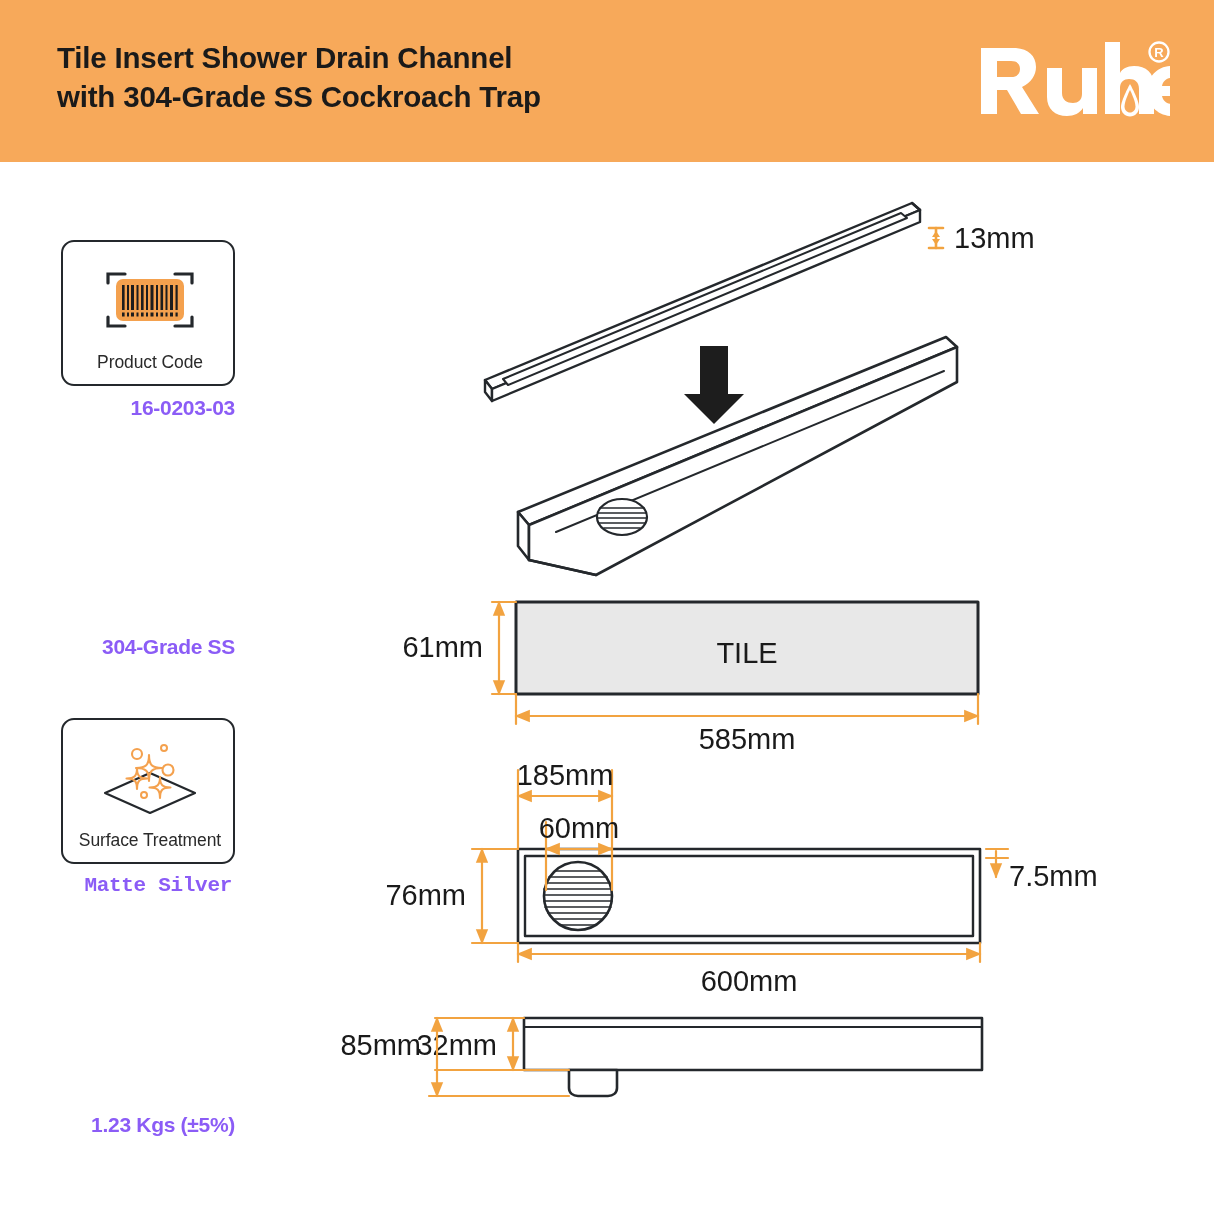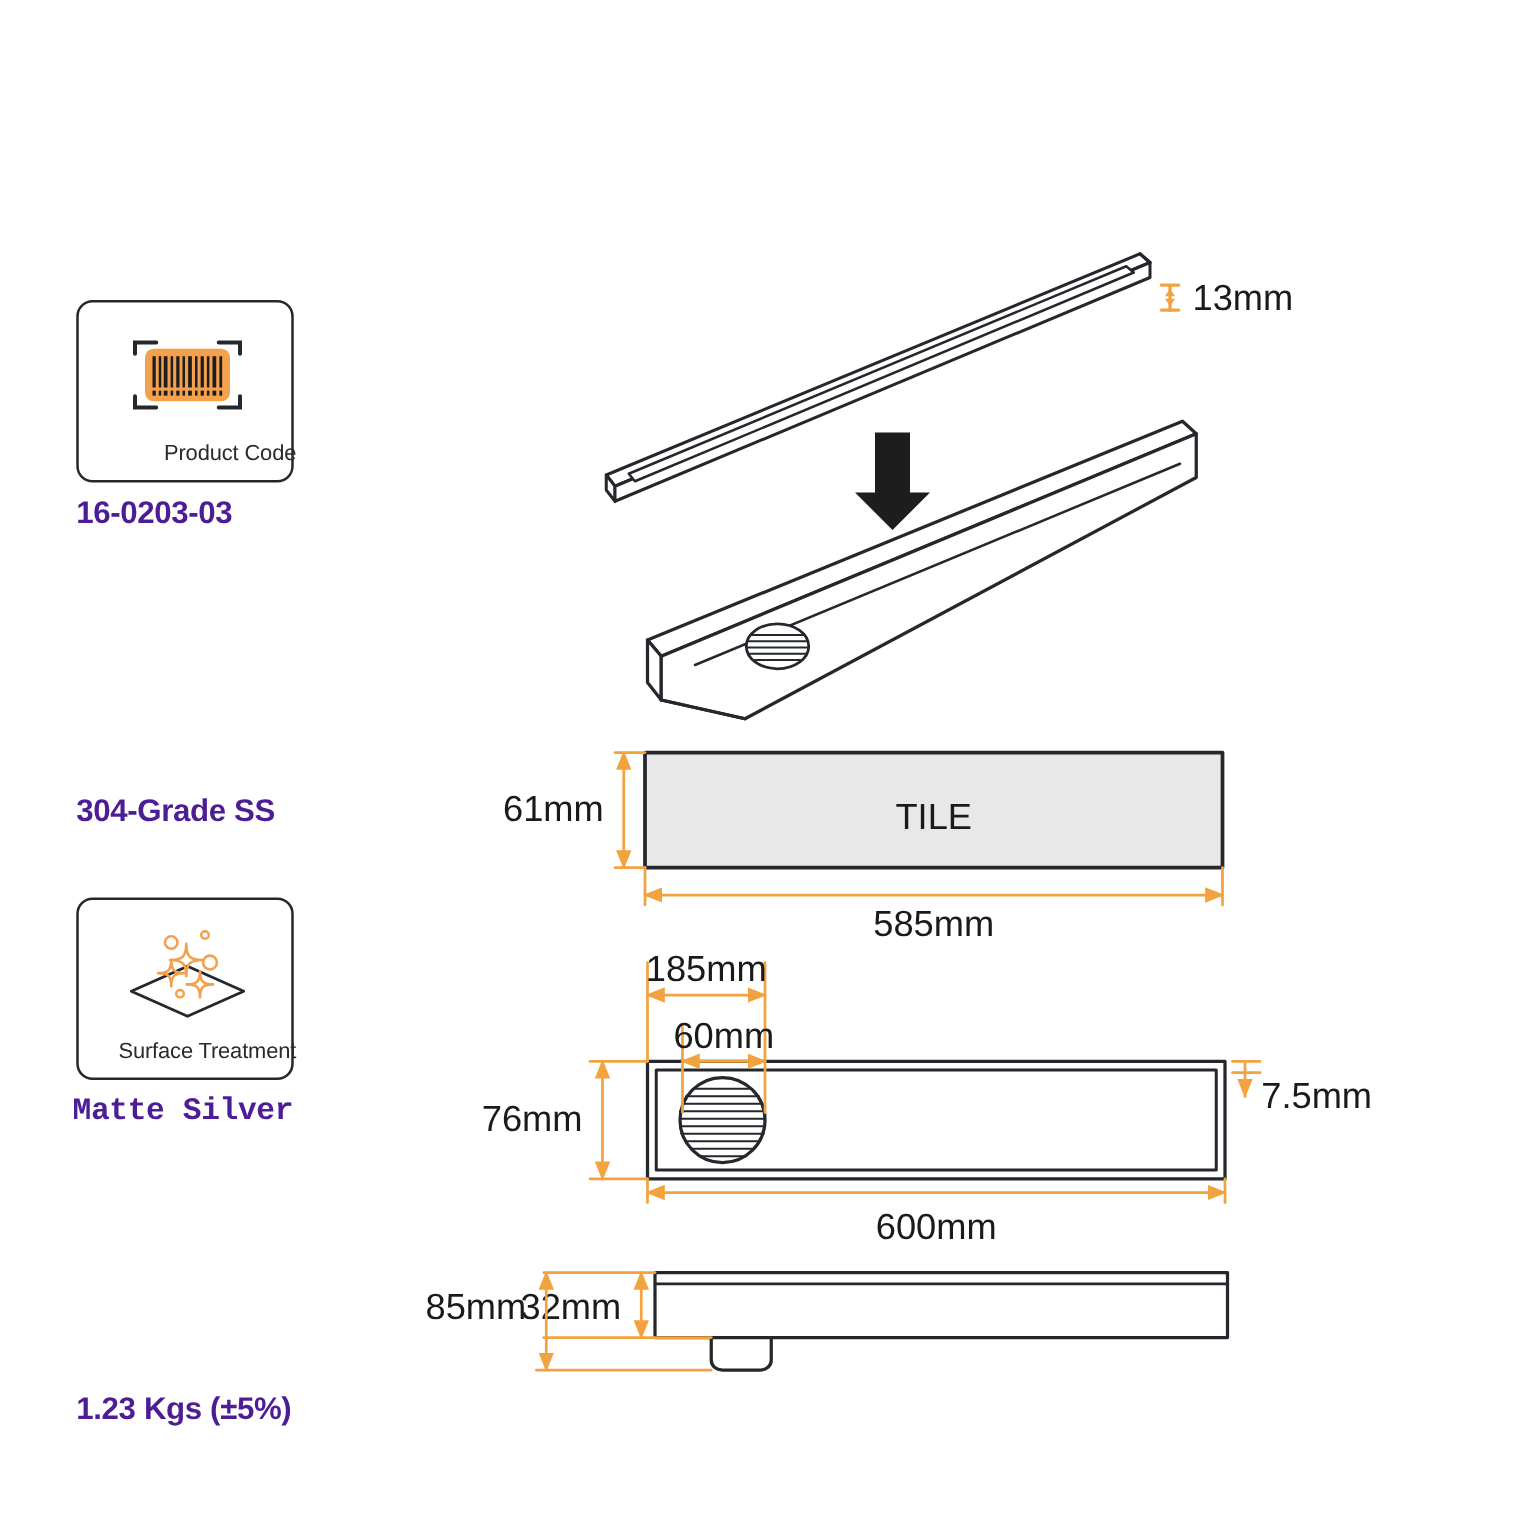--- a/index.html
+++ b/index.html
@@ -53,32 +53,32 @@
     left: 0; top: 10px;
     width: 174px; height: 96px;
     display: flex;
     align-items: center;
     justify-content: center;
   }
   .spec-caption {
     position: absolute;
     left: 0; bottom: 11px;
     width: 174px;
-    text-align: right;
+    text-align: center;
     font-size: 17.5px;
     color: #2a2a2a;
     letter-spacing: -0.1px;
   }
   .spec-value {
     position: absolute;
     width: 174px;
-    text-align: left;
-    font-size: 25px;
+    text-align: right;
+    font-size: 21px;
     font-weight: 700;
-    color: #4c1d95;
+    color: #8b5cf6;
     letter-spacing: -0.3px;
     white-space: nowrap;
   }
 
   #card-1 { left: 61px; top: 240px; }
   #value-1 { left: 61px; top: 396px; }
   #card-2 { left: 61px; top: 480px; }
   #value-2 { left: 61px; top: 635px; }
   #card-3 { left: 61px; top: 718px; }
   #value-3 { left: 58px; top: 874px; font-family: Liberation Mono, monospace; }
@@ -99,20 +99,52 @@
     color: #1c1c1c;
     letter-spacing: -0.3px;
     white-space: nowrap;
   }
 </style>
 </head>
 <body>
 
 <div id="page">
 
+  <div id="header">
+    <div id="header-title">Tile Insert Shower Drain Channel
+with 304-Grade SS Cockroach Trap</div>
+
+    <div id="logo-wrap">
+      <svg id="logo-svg" width="195" height="86" viewBox="0 0 195 86">
+
+        <path d="M6 8 L6 74 L22 74 L22 50 L32 50 L46 74 L64 74 L47 47
+                 C56 43 61 35 61 27 C61 15 52 8 38 8 Z
+                 M22 21 L36 21 C42 21 45 24 45 29 C45 34 42 37 36 37 L22 37 Z" fill="#ffffff"></path>
+
+        <path d="M72 28 L72 57 C72 69 80 76 92 76 C99 76 105 73 108 68 L108 74 L122 74 L122 28 L107 28 L107 54
+                 C107 60 103 63 98 63 C92 63 87 60 87 53 L87 28 Z" fill="#ffffff"></path>
+
+        <path d="M130 2 L130 74 L145 74 L145 48 C145 42 149 39 154 39 C160 39 164 42 164 49 L164 74 L179 74 L179 45
+                 C179 33 171 26 159 26 C152 26 147 29 145 33 L145 2 Z" fill="#ffffff"></path>
+
+        <path d="M155 44 C155 44 146 60 146 67 C146 72.5 150 76.5 155 76.5 C160 76.5 164 72.5 164 67
+                 C164 60 155 44 155 44 Z" fill="#ffffff"></path>
+        <path d="M155 50 C155 50 149.5 61 149.5 66.5 C149.5 70 152 72.5 155 72.5 C158 72.5 160.5 70 160.5 66.5
+                 C160.5 61 155 50 155 50 Z" fill="#f7a95a"></path>
+
+        <path d="M164 51 C164 65 175 76 189 76 C196 76 202 73 206 69 L199 60
+                 C196 62 193 64 189 64 C184 64 180 61 179 56 L210 56 C210 54 211 52 211 51
+                 C211 37 201 26 188 26 C175 26 164 37 164 51 Z
+                 M179 46 C180 41 184 38 188 38 C193 38 196 41 197 46 Z" fill="#ffffff" transform="translate(8,0)"></path>
+
+        <circle cx="184" cy="12" r="9.5" fill="none" stroke="#ffffff" stroke-width="2.3"></circle>
+        <text x="184" y="17" font-family="Liberation Sans, sans-serif" font-size="13" font-weight="700" fill="#ffffff" text-anchor="middle">R</text>
+      </svg>
+    </div>
+  </div>
 
   <div class="spec-card" id="card-1">
     <div class="spec-icon">
       <svg width="110" height="78" viewBox="0 0 110 78">
 
         <path d="M13 22 L13 13 L30 13" fill="none" stroke="#24282c" stroke-width="3.2" stroke-linecap="round"></path>
         <path d="M80 13 L97 13 L97 22" fill="none" stroke="#24282c" stroke-width="3.2" stroke-linecap="round"></path>
         <path d="M13 56 L13 65 L30 65" fill="none" stroke="#24282c" stroke-width="3.2" stroke-linecap="round"></path>
         <path d="M80 65 L97 65 L97 56" fill="none" stroke="#24282c" stroke-width="3.2" stroke-linecap="round"></path>
 

